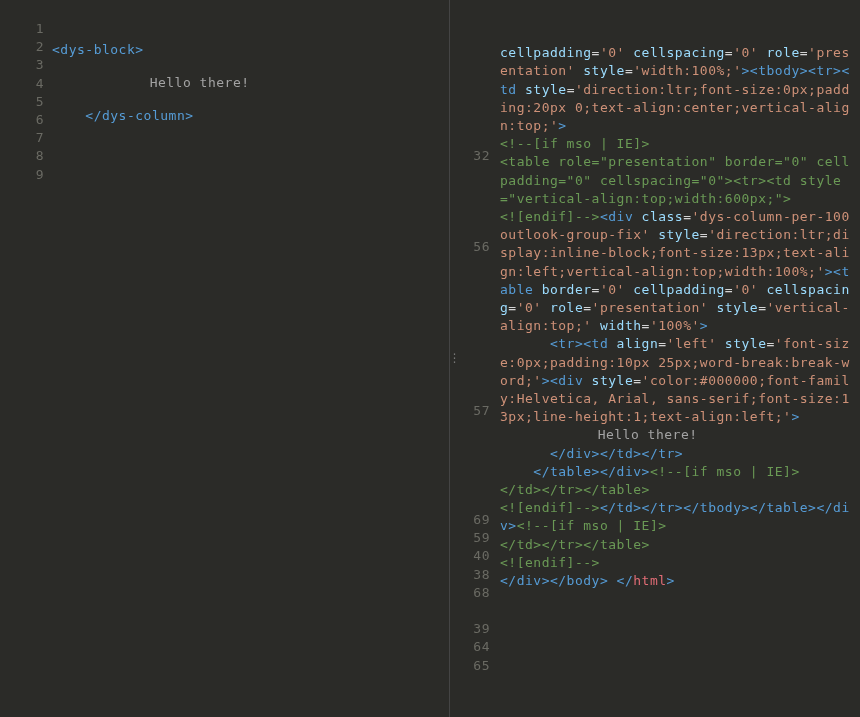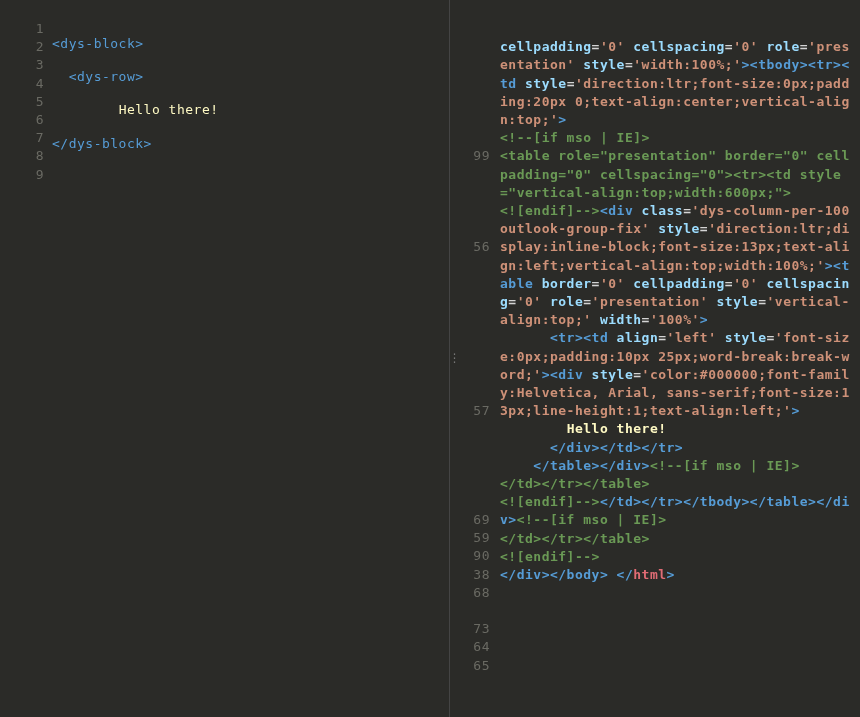--- a/index.html
+++ b/index.html
@@ -40,35 +40,35 @@
     left: 0; top: 0; bottom: 0;
     width: 44px;
     text-align: right;
     padding-top: 20px;
     color: #6a6a63;
   }
   .pane-right .gutter { width: 40px; }
   .code {
     position: absolute;
     left: 52px; right: 6px; top: 0;
-    padding-top: 20px;
+    padding-top: 26px;
     white-space: pre-wrap;
     word-break: break-all;
     color: #e8e8e2;
   }
   .pane-right .code { left: 50px; }
   .ln { height: 18.2px; line-height: 18.2px; }
   .g-line { line-height: 18.2px; height: 18.2px; }
 
   
   .tag   { color: #569cd6; }
   .attr  { color: #9cdcfe; }
   .eq    { color: #d4d4d4; }
   .str   { color: #ce9178; }
-  .txt   { color: #fef9c3; }
+  .txt   { color: #a3a3a3; margin-left: 31px; }
   .cmt   { color: #6a9955; }
   .htag  { color: #e06c75; }
 
   
   .gap1 { height: 18.2px; }
 </style>
 </head>
 <body>
 
 <div class="pane pane-left">
@@ -78,41 +78,40 @@
     <div class="g-line">3</div>
     <div class="g-line">4</div>
     <div class="g-line">5</div>
     <div class="g-line">6</div>
     <div class="g-line">7</div>
     <div class="g-line">8</div>
     <div class="g-line">9</div>
   </div>
   <div class="code">
 <div class="ln"><span class="tag">&lt;dys-block&gt;</span></div>
-<div class="ln">  <span class="tag">&lt;dys-row&gt;</span></div>
 <div class="ln">        <span class="txt">Hello there!</span></div>
-<div class="ln"><span class="tag">&lt;/dys-block&gt;</span></div>
+<div class="ln">    <span class="tag">&lt;/dys-column&gt;</span></div>
   </div>
 </div>
 
 <div class="splitter">
   <div class="dots">·<br>·<br>·</div>
 </div>
 
 <div class="pane pane-right">
   <div class="gutter">
 
     <div class="gap1"></div>
       <div class="gap1"></div>
       <div class="gap1"></div>
     <div class="gap1"></div>
       <div class="gap1"></div>
       <div class="gap1"></div>
     <div class="gap1"></div>
-    <div class="g-line">99</div>
+    <div class="g-line">32</div>
     <div class="gap1"></div>
       <div class="gap1"></div>
       <div class="gap1"></div>
       <div class="gap1"></div>
     <div class="g-line">56</div>
     <div class="gap1"></div>
       <div class="gap1"></div>
       <div class="gap1"></div>
       <div class="gap1"></div>
     <div class="gap1"></div>
@@ -120,30 +119,30 @@
       <div class="gap1"></div>
       <div class="gap1"></div>
     <div class="g-line">57</div>
     <div class="gap1"></div>
       <div class="gap1"></div>
       <div class="gap1"></div>
       <div class="gap1"></div>
     <div class="gap1"></div>
     <div class="g-line">69</div>
     <div class="g-line">59</div>
-    <div class="g-line">90</div>
+    <div class="g-line">40</div>
     <div class="g-line">38</div>
     <div class="g-line">68</div>
     <div class="gap1"></div>
-    <div class="g-line">73</div>
+    <div class="g-line">39</div>
     <div class="g-line">64</div>
     <div class="g-line">65</div>
   </div>
 
-  <div class="code" style="line-height:18.2px;font-weight:bold;">
+  <div class="code" style="line-height:18.2px;">
 <span class="attr">cellpadding</span><span class="eq">=</span><span class="str">'0'</span> <span class="attr">cellspacing</span><span class="eq">=</span><span class="str">'0'</span> <span class="attr">role</span><span class="eq">=</span><span class="str">'presentation'</span> <span class="attr">style</span><span class="eq">=</span><span class="str">'width:100%;'</span><span class="tag">&gt;&lt;tbody&gt;&lt;tr&gt;&lt;td</span> <span class="attr">style</span><span class="eq">=</span><span class="str">'direction:ltr;font-size:0px;padding:20px 0;text-align:center;vertical-align:top;'</span><span class="tag">&gt;</span>
 <span class="cmt">&lt;!--[if mso | IE]&gt;</span>
 <span class="cmt">&lt;table role="presentation" border="0" cellpadding="0" cellspacing="0"&gt;&lt;tr&gt;&lt;td style="vertical-align:top;width:600px;"&gt;</span>
 <span class="cmt">&lt;![endif]--&gt;</span><span class="tag">&lt;div</span> <span class="attr">class</span><span class="eq">=</span><span class="str">'dys-column-per-100 outlook-group-fix'</span> <span class="attr">style</span><span class="eq">=</span><span class="str">'direction:ltr;display:inline-block;font-size:13px;text-align:left;vertical-align:top;width:100%;'</span><span class="tag">&gt;&lt;table</span> <span class="attr">border</span><span class="eq">=</span><span class="str">'0'</span> <span class="attr">cellpadding</span><span class="eq">=</span><span class="str">'0'</span> <span class="attr">cellspacing</span><span class="eq">=</span><span class="str">'0'</span> <span class="attr">role</span><span class="eq">=</span><span class="str">'presentation'</span> <span class="attr">style</span><span class="eq">=</span><span class="str">'vertical-align:top;'</span> <span class="attr">width</span><span class="eq">=</span><span class="str">'100%'</span><span class="tag">&gt;</span>
       <span class="tag">&lt;tr&gt;&lt;td</span> <span class="attr">align</span><span class="eq">=</span><span class="str">'left'</span> <span class="attr">style</span><span class="eq">=</span><span class="str">'font-size:0px;padding:10px 25px;word-break:break-word;'</span><span class="tag">&gt;&lt;div</span> <span class="attr">style</span><span class="eq">=</span><span class="str">'color:#000000;font-family:Helvetica, Arial, sans-serif;font-size:13px;line-height:1;text-align:left;'</span><span class="tag">&gt;</span>
         <span class="txt">Hello there!</span>
       <span class="tag">&lt;/div&gt;&lt;/td&gt;&lt;/tr&gt;</span>
     <span class="tag">&lt;/table&gt;&lt;/div&gt;</span><span class="cmt">&lt;!--[if mso | IE]&gt;</span>
 <span class="cmt">&lt;/td&gt;&lt;/tr&gt;&lt;/table&gt;</span>
 <span class="cmt">&lt;![endif]--&gt;</span><span class="tag">&lt;/td&gt;&lt;/tr&gt;&lt;/tbody&gt;&lt;/table&gt;&lt;/div&gt;</span><span class="cmt">&lt;!--[if mso | IE]&gt;</span>

